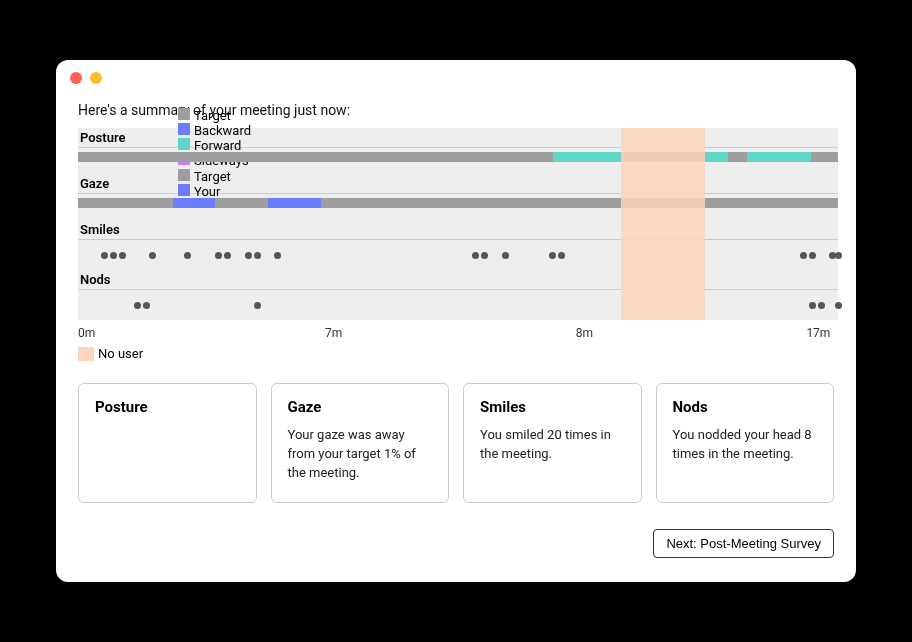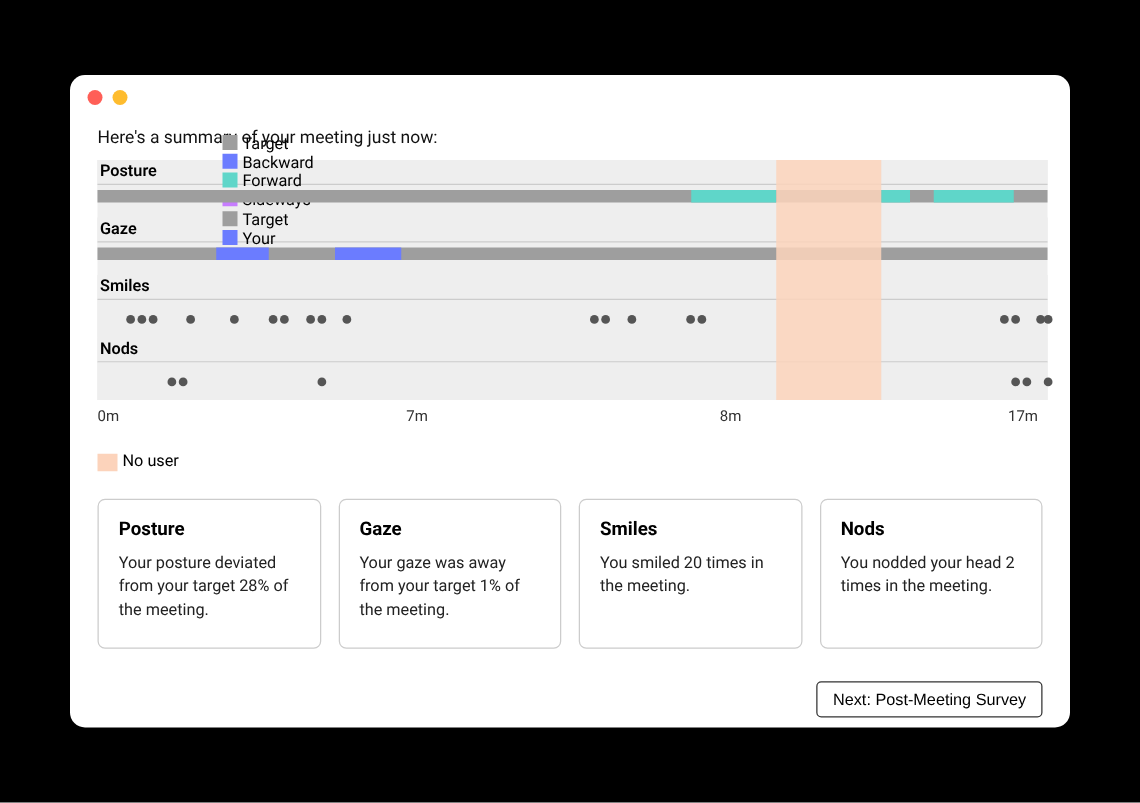--- a/index.html
+++ b/index.html
@@ -81,21 +81,21 @@
   .axis {
     display: flex;
     justify-content: space-between;
     font-size: 12px;
     color: #333;
     margin-top: 6px;
     position: relative;
     height: 16px;
   }
   .axis span { position: absolute; }
-  .nouser-legend { display: flex; align-items: center; font-size: 13px; margin-top: 20px; }
+  .nouser-legend { display: flex; align-items: center; font-size: 13px; margin-top: 4px; }
   .nouser-swatch { width: 16px; height: 14px; background: #fcd3bb; margin-right: 4px; }
   .cards {
     display: flex;
     gap: 14px;
     margin-top: 22px;
   }
   .card {
     flex: 1;
     border: 1px solid #ccc;
     border-radius: 6px;
@@ -236,33 +236,32 @@
 
       <div class="nouser-legend">
         <div class="nouser-swatch"></div>
         <span>No user</span>
       </div>
     </div>
 
     <div class="cards" id="cards">
         <div class="card">
           <h3>Posture</h3>
-          <p>Your posture deviated from your target 28% of the meeting.</p>
         </div>
         <div class="card">
           <h3>Gaze</h3>
           <p>Your gaze was away from your target 1% of the meeting.</p>
         </div>
         <div class="card">
           <h3>Smiles</h3>
           <p>You smiled 20 times in the meeting.</p>
         </div>
         <div class="card">
           <h3>Nods</h3>
-          <p>You nodded your head 2 times in the meeting.</p>
+          <p>You nodded your head 8 times in the meeting.</p>
         </div>
       </div>
 
     <div class="next-row">
       <button class="next-btn">Next: Post-Meeting Survey</button>
     </div>
   </div>
 </div>
 
 </body></html>

